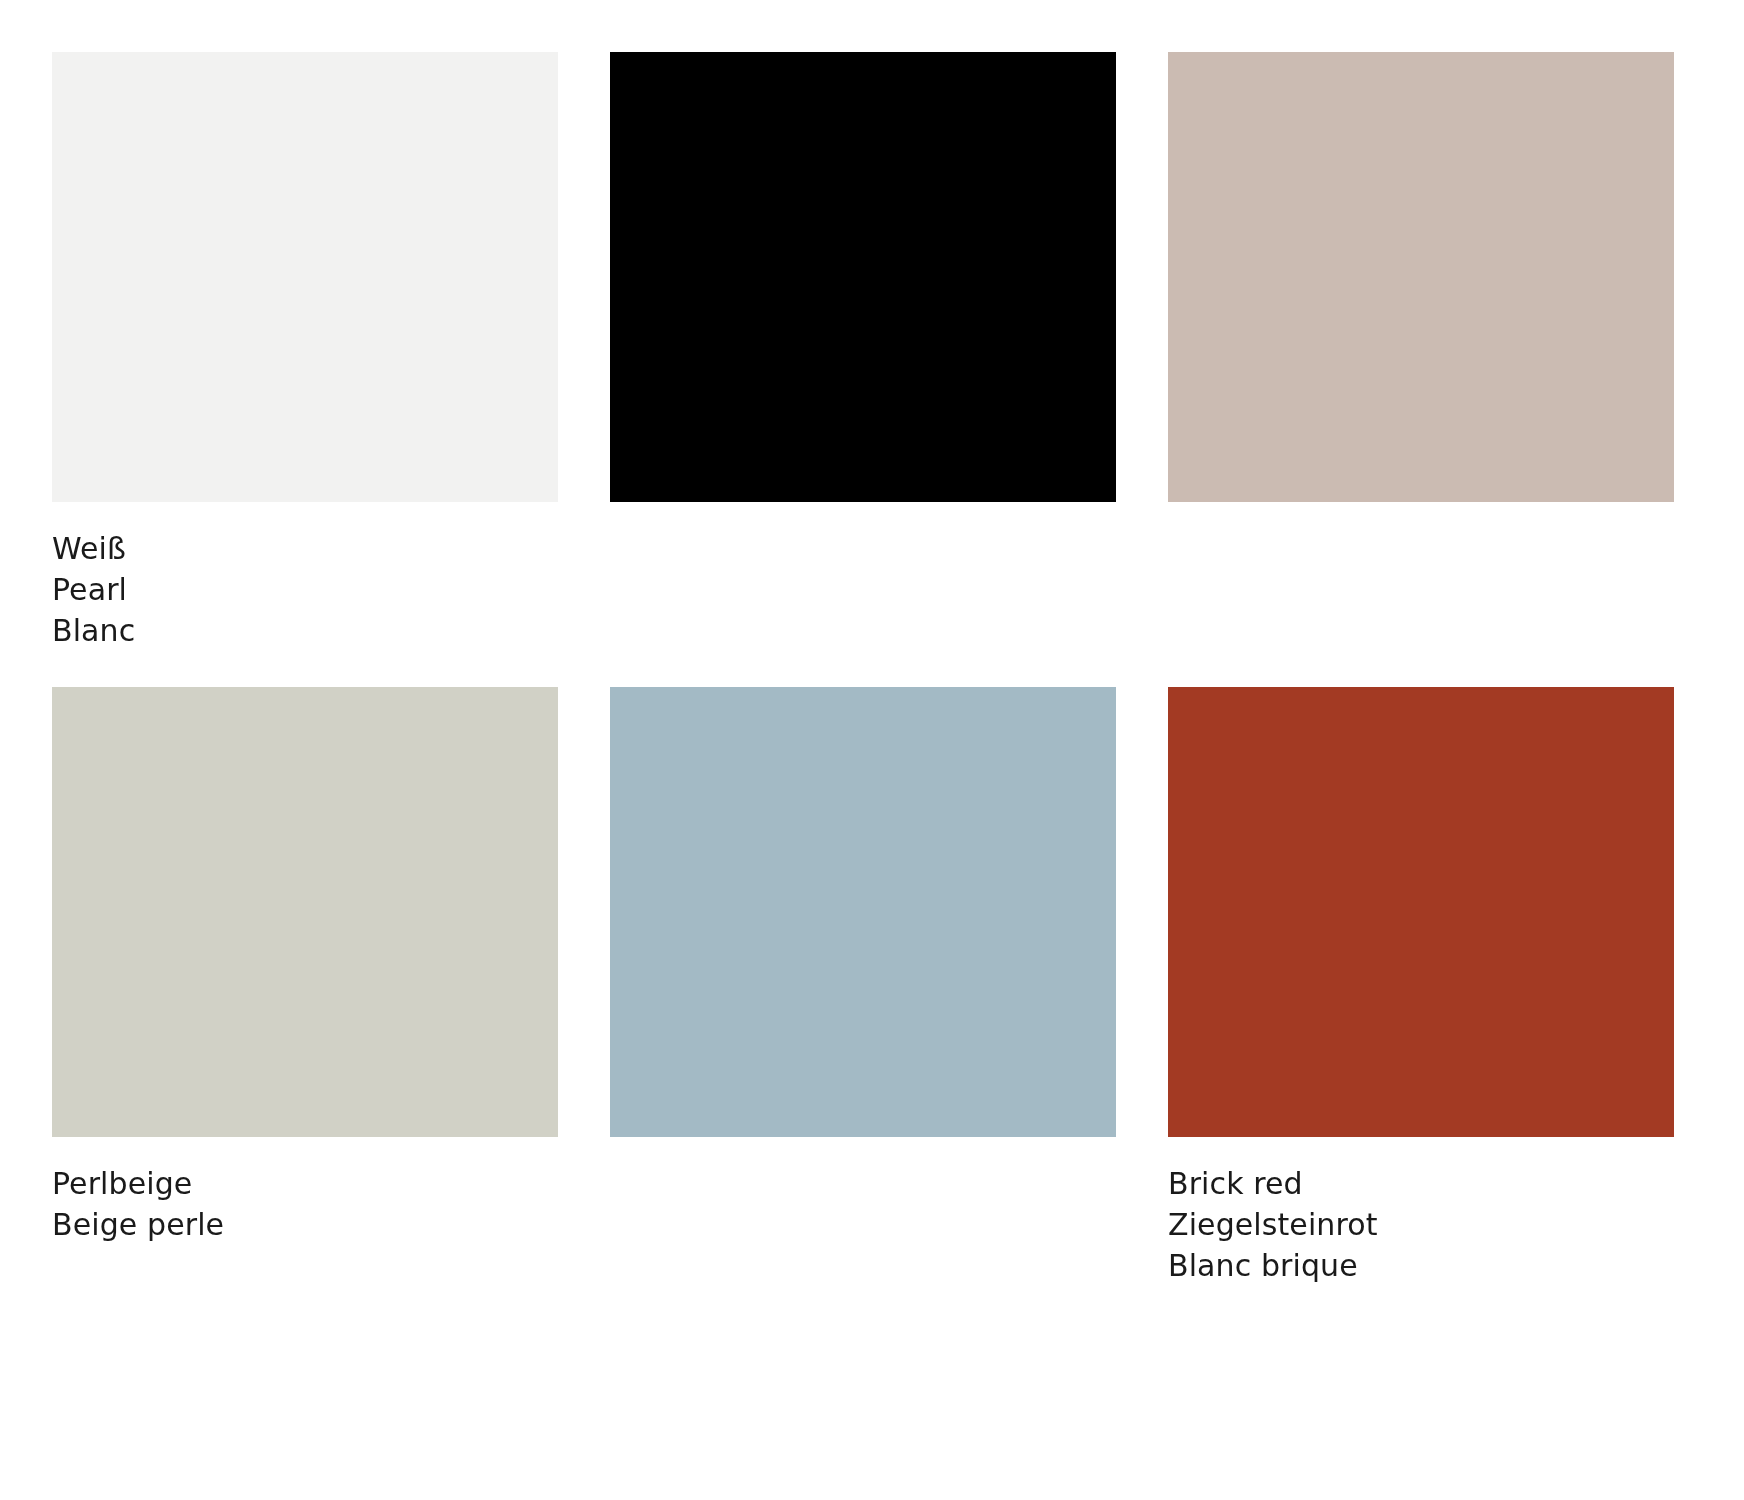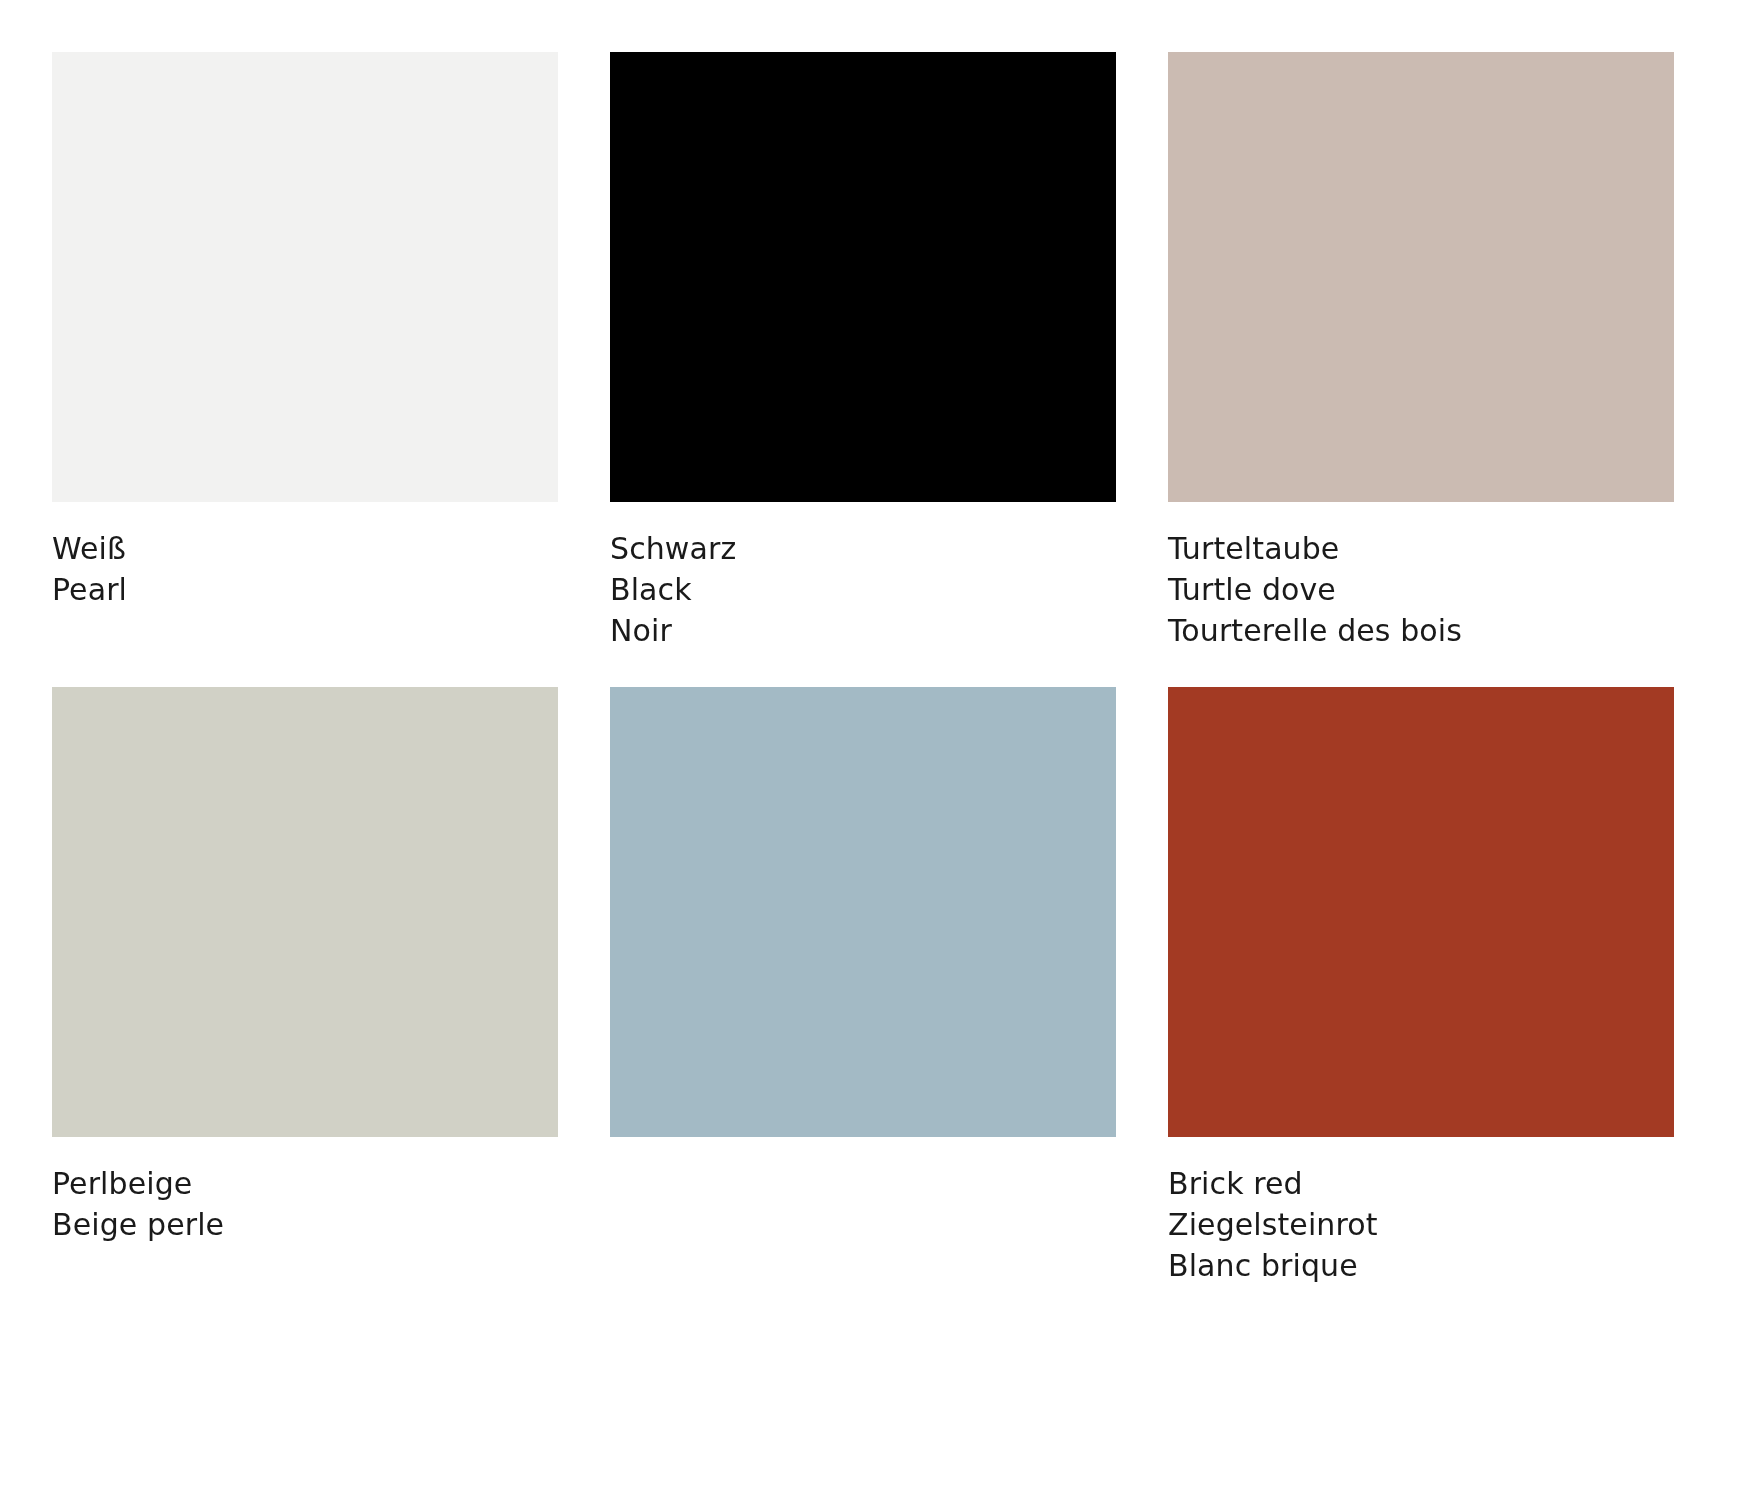--- a/index.html
+++ b/index.html
@@ -60,39 +60,30 @@
 
 <div class="palette">
 
   <div class="palette-row">
 
     <div class="swatch-cell">
       <div class="swatch-chip" style="background-color: rgb(242, 242, 241);"></div>
       <div class="swatch-labels">
         <span class="label-line label-de">Weiß</span>
         <span class="label-line label-en">Pearl</span>
+        <span class="label-line label-fr">Blanc</span>
       </div>
     </div>
 
     <div class="swatch-cell">
       <div class="swatch-chip" style="background-color: rgb(0, 0, 0);"></div>
-      <div class="swatch-labels">
-        <span class="label-line label-de">Schwarz</span>
-        <span class="label-line label-en">Black</span>
-        <span class="label-line label-fr">Noir</span>
-      </div>
     </div>
 
     <div class="swatch-cell">
       <div class="swatch-chip" style="background-color: rgb(203, 187, 178);"></div>
-      <div class="swatch-labels">
-        <span class="label-line label-de">Turteltaube</span>
-        <span class="label-line label-en">Turtle dove</span>
-        <span class="label-line label-fr">Tourterelle des bois</span>
-      </div>
     </div>
 
   </div>
 
   <div class="palette-row">
 
     <div class="swatch-cell">
       <div class="swatch-chip" style="background-color: rgb(209, 209, 198);"></div>
       <div class="swatch-labels">
         <span class="label-line label-de">Perlbeige</span>

